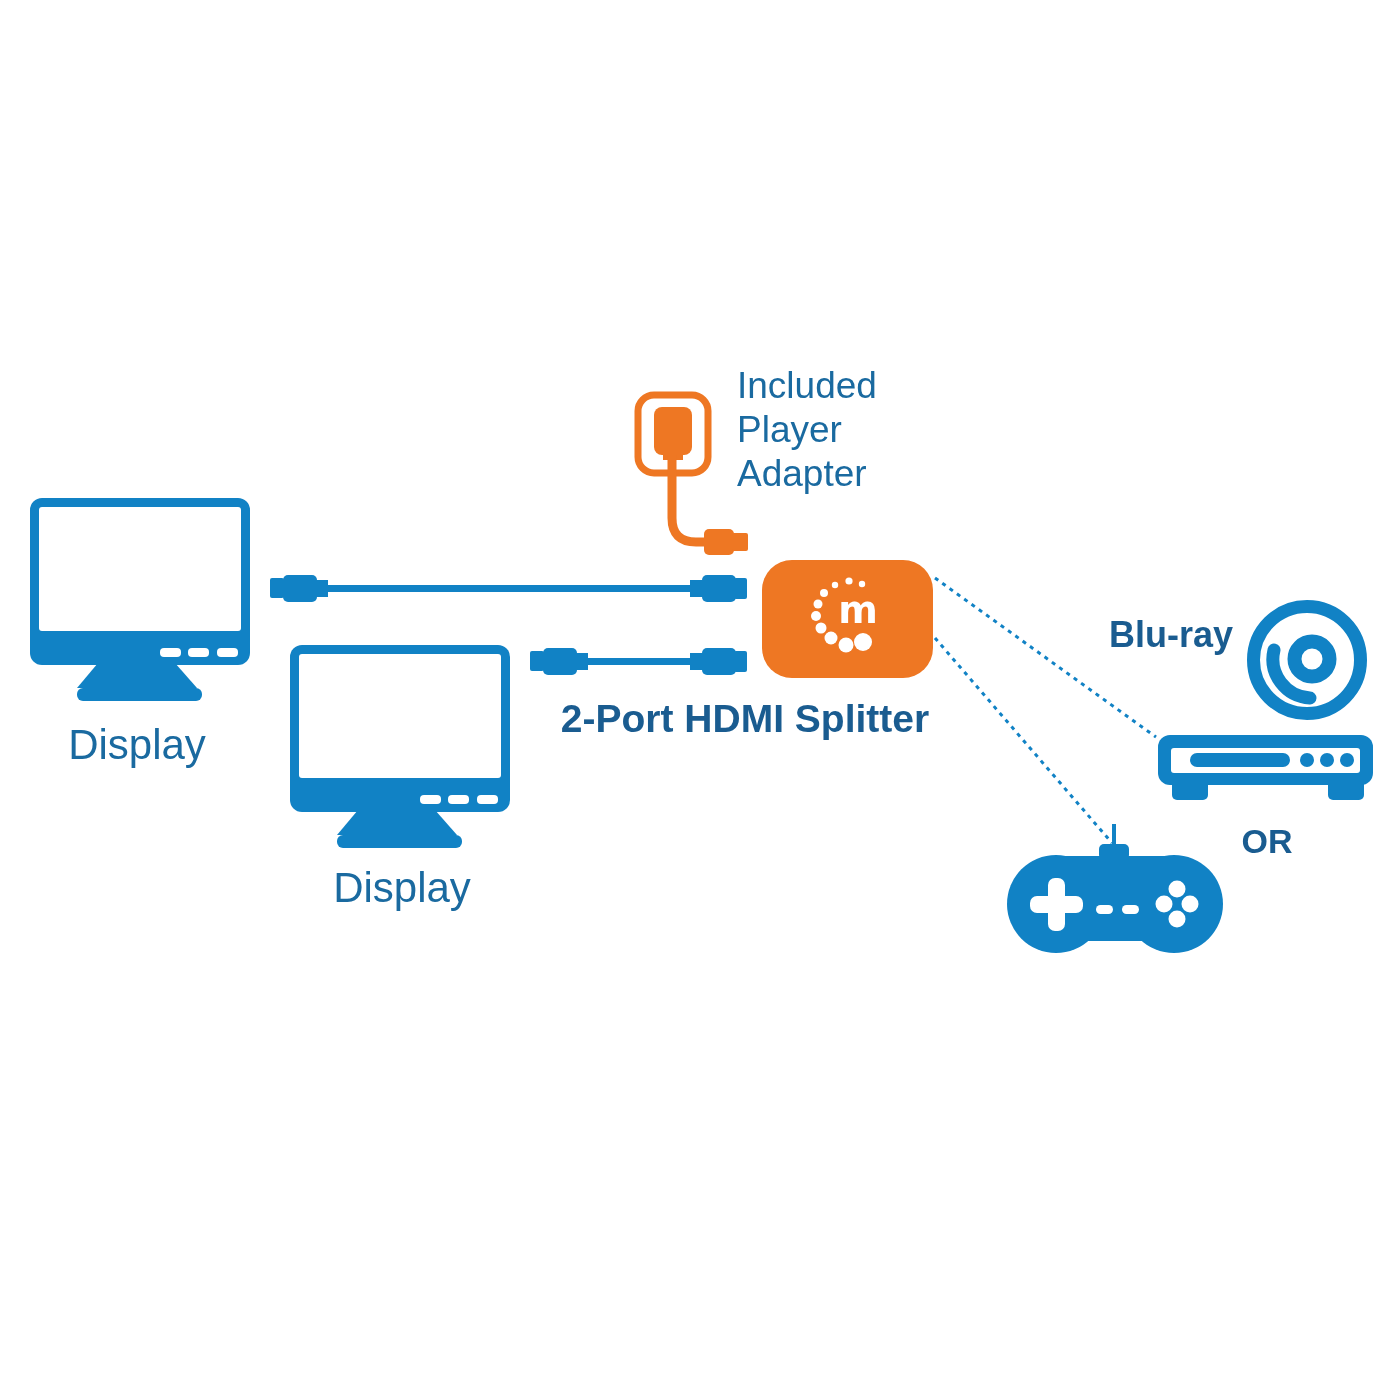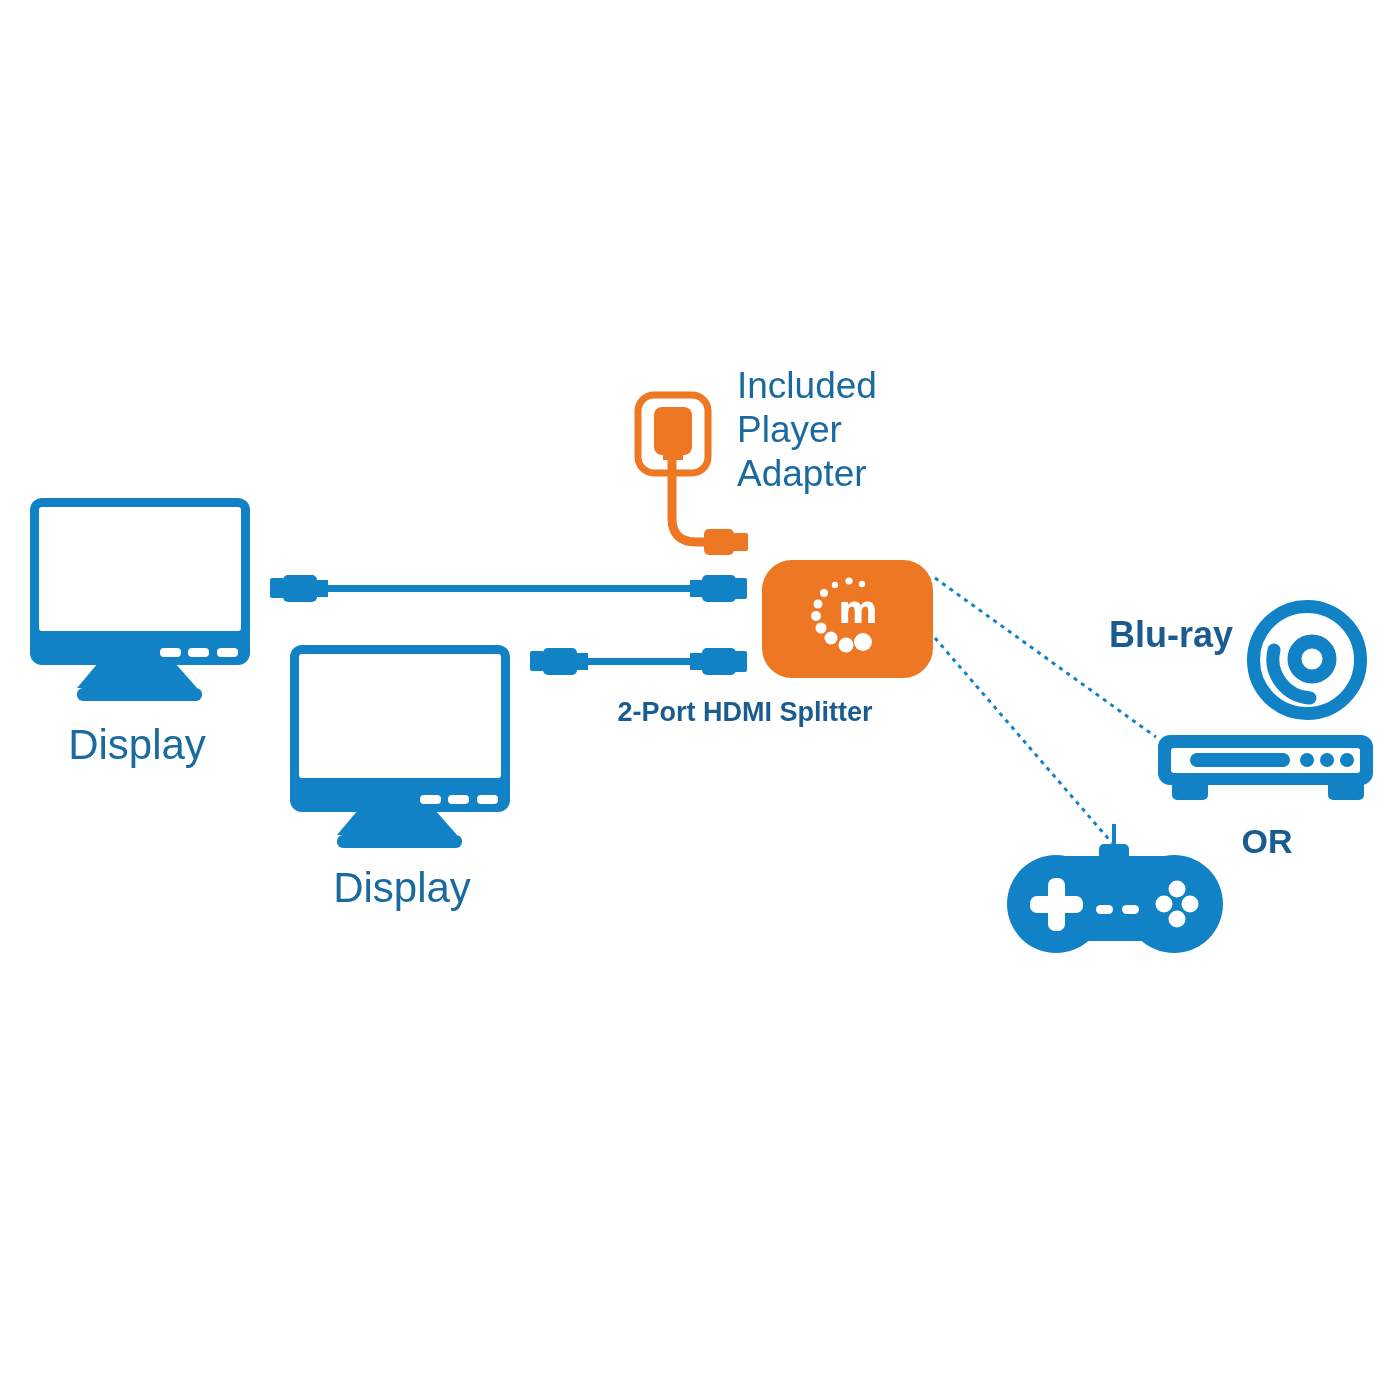--- a/index.html
+++ b/index.html
@@ -126,21 +126,21 @@
       <circle cx="1177" cy="919" r="8.5" class="fill-white"></circle>
     </g>
   </svg>
 
   <div class="lbl" style="left:737px;top:364px;font-size:37px;line-height:44px;">
     <div>Included</div>
     <div>Player</div>
     <div>Adapter</div>
   </div>
 
-  <div class="lbl bold center" style="left:520px;top:697px;width:450px;font-size:27px;">2-Port HDMI Splitter</div>
+  <div class="lbl bold center" style="left:520px;top:697px;width:450px;font-size:39px;">2-Port HDMI Splitter</div>
 
   <div class="lbl center" style="left:17px;top:721px;width:240px;font-size:42px;">Display</div>
 
   <div class="lbl center" style="left:282px;top:864px;width:240px;font-size:42px;">Display</div>
 
   <div class="lbl bold center" style="left:1071px;top:614px;width:200px;font-size:36px;line-height:41px;">
     <div>Blu-ray</div>
   </div>
 
   <div class="lbl bold center" style="left:1197px;top:822px;width:140px;font-size:34px;">OR</div>

